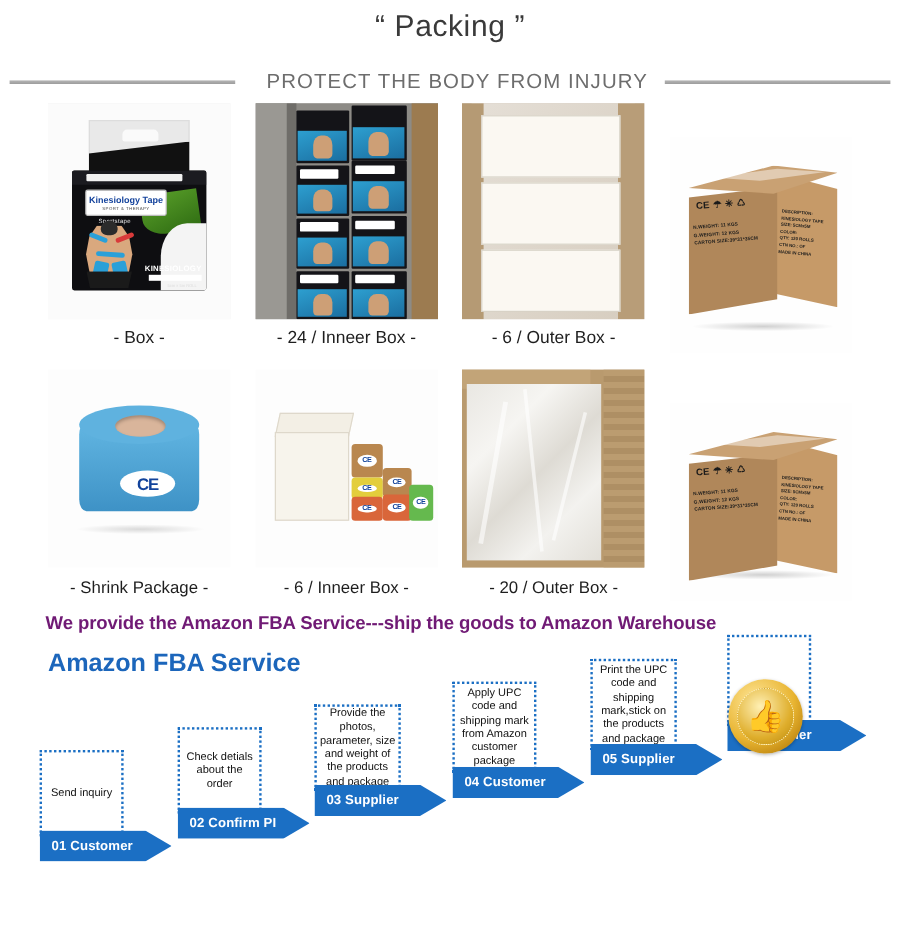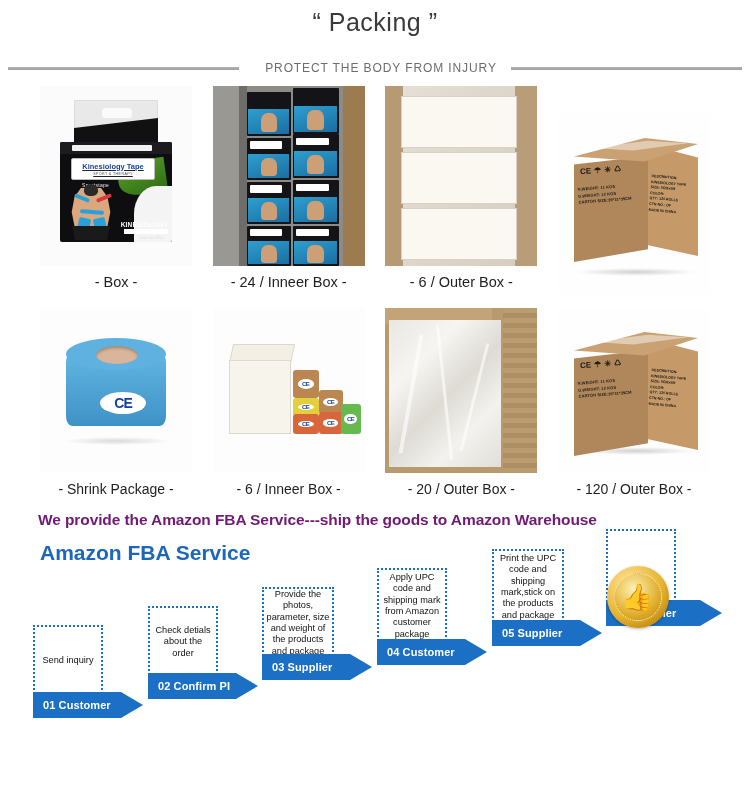--- a/index.html
+++ b/index.html
@@ -33,21 +33,21 @@
     padding:0 8px;
   }
   .divider .rule {
     flex:1 1 auto;
     height:3px;
     background:linear-gradient(#b5b5b5,#9d9d9d);
   }
   .divider .rule.left  { margin-right:14px; }
   .divider .rule.right { margin-left:14px; }
   .divider .tagline {
-    font-size:12px;
+    font-size:17px;
     color:#6d6d6d;
     letter-spacing:.9px;
     white-space:nowrap;
     padding-left:12px;
   }
 
   
   .gallery {
     padding:4px 40px 0 40px;
   }
@@ -102,23 +102,23 @@
   }
   .rb-top-strip{
     position:absolute; left:0; top:0; width:100%; height:12px;
     background:#1b1b20;
   }
   .rb-top-strip .tl{
     position:absolute; left:12px; top:3px; width:80px; height:6px;
     background:#f2f2f2; border-radius:1px;
   }
   .rb-label {
-    position:absolute; left:11px; top:16px; width:84px; height:22px;
+    position:absolute; left:11px; top:16px; width:68px; height:22px;
     background:#fff; border:1px solid #bbb; border-radius:2px;
-    display:flex; flex-direction:column; align-items:center; justify-content:center;text-decoration:underline;
+    display:flex; flex-direction:column; align-items:center; justify-content:center;
   }
   .rb-label .t1{ font-size:7.5px; color:#14439c; font-weight:700; line-height:8px;}
   .rb-label .t2{ font-size:3.6px; color:#444; letter-spacing:.4px; margin-top:1px;}
   .rb-sub { position:absolute; left:22px; top:40px; font-size:5px; color:#e8e8e8; letter-spacing:.3px;}
   .rb-green{
     position:absolute; right:6px; top:18px; width:48px; height:34px;
     background:linear-gradient(160deg,#5aa02a,#2e6b12);
     border-radius:40% 0 0 40%;
     transform:rotate(-8deg);
   }
@@ -542,21 +542,20 @@
         </div>
         <div class="ct-text-r">
           <div>DESCRIPTION: KINESIOLOGY TAPE</div>
           <div>SIZE:   5CMx5M</div>
           <div>COLOR:</div>
           <div>QTY:   120  ROLLS</div>
           <div>CTN NO.:      OF</div>
           <div>MADE IN CHINA</div>
         </div>
       </div>
-      <div class="caption">- 120 / Outer Box -</div>
     </div>
   </div>
 </div>
 
 <div class="promo-line">We provide the Amazon FBA Service---ship the goods to Amazon Warehouse</div>
 <div class="promo-sub">Amazon FBA Service</div>
 
 <div class="badge">
   <div class="ring">
     <span class="thumb-ic">👍</span>

